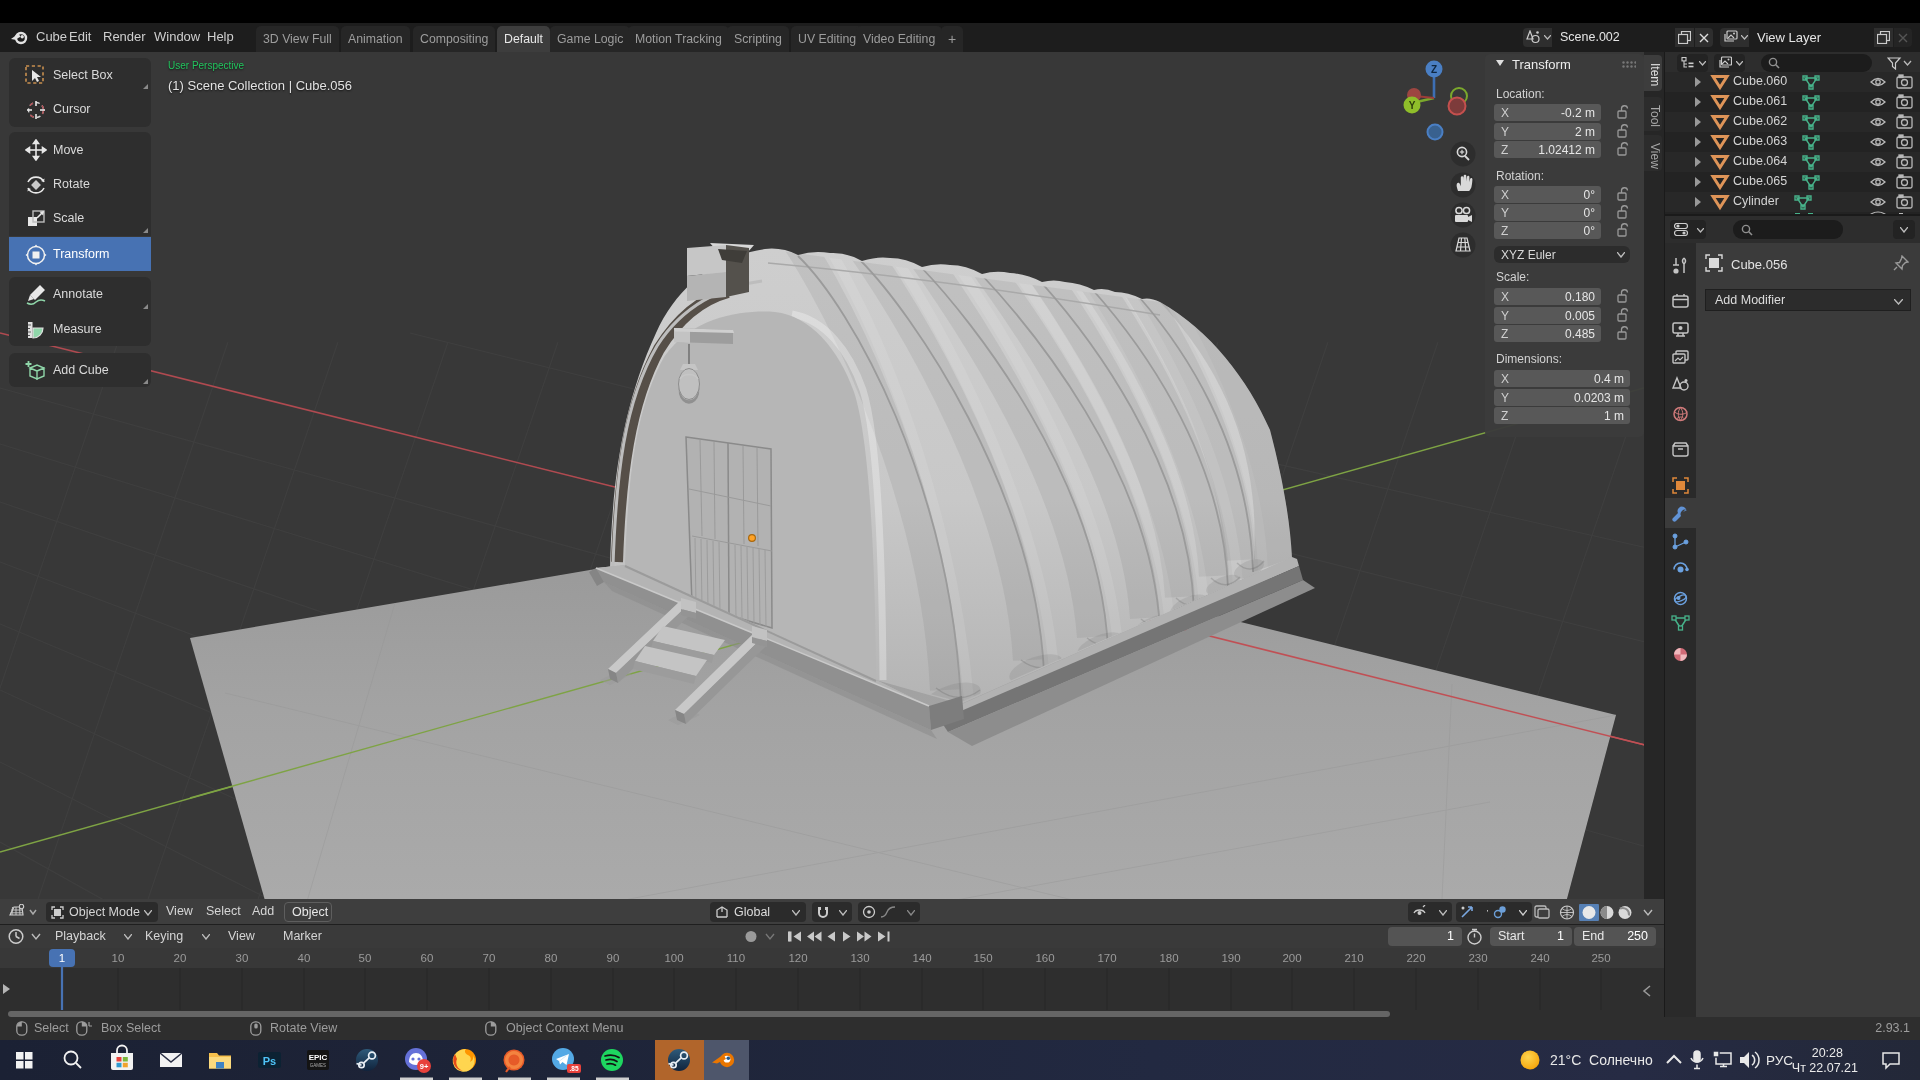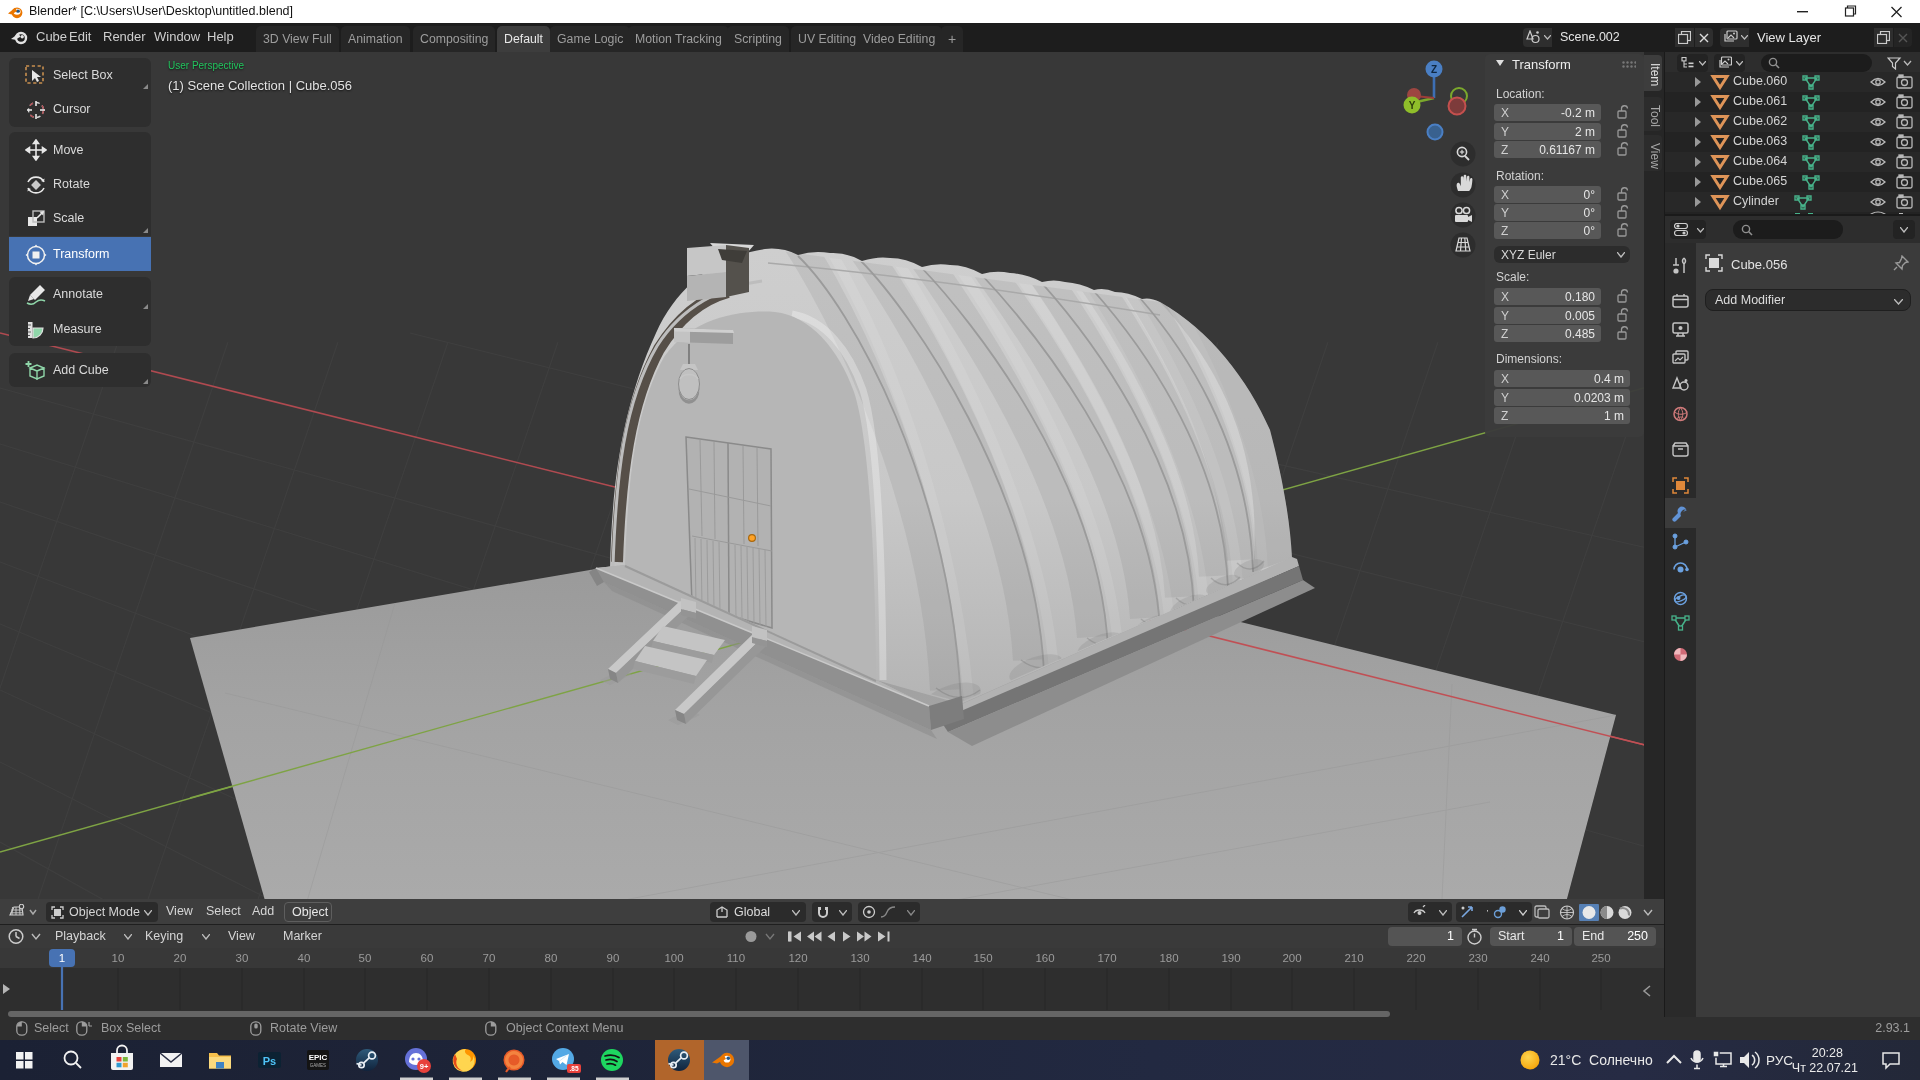--- a/index.html
+++ b/index.html
@@ -55,39 +55,20 @@
   svg { display:block; }
   text { font-family:"Liberation Sans", sans-serif; }
   #view3d{border-bottom:1px solid #1f1f1f}
   #outliner{border-bottom:2px solid #1a1a1a}
   .outsep{position:absolute;left:1664px;top:52px;width:1px;height:965px;background:#1a1a1a}
 </style>
 </head>
 <body>
 <div id="root">
 
-  <div class="abs" id="titlebar">
-    <svg class="abs" style="left:7px;top:3px" width="17" height="17" viewBox="0 0 17 17">
-      <circle cx="10" cy="9.8" r="5.4" fill="#ea7600"></circle>
-      <ellipse cx="10" cy="8.8" rx="3.6" ry="3" fill="#fff"></ellipse>
-      <ellipse cx="11" cy="8.2" rx="1.9" ry="1.6" fill="#265787"></ellipse>
-      <path d="M1,10.5 L8,4.8 L10.2,8.0 L4.5,11.6 Z" fill="#ea7600"></path>
-    </svg>
-    <div class="ttext">Blender* [C:\Users\User\Desktop\untitled.blend]</div>
-    <svg class="wbtn" style="left:1779px" width="47" height="23">
-        <rect x="18" y="11" width="11" height="1.4" fill="#222"></rect>
-      </svg>
-    <svg class="wbtn" style="left:1826px" width="47" height="23">
-        <rect x="19.5" y="8" width="8" height="8" fill="none" stroke="#222" stroke-width="1.2"></rect>
-        <path d="M21.5,8 v-2 h8 v8 h-2" fill="none" stroke="#222" stroke-width="1.2"></path>
-      </svg>
-    <svg class="wbtn" style="left:1873px" width="47" height="23">
-        <path d="M18.5,7 L28.5,17 M28.5,7 L18.5,17" stroke="#222" stroke-width="1.3"></path>
-      </svg>
-  </div>
 
   <div class="abs" id="topbar">
     <svg class="abs" style="left:9px;top:6px" width="20" height="17" viewBox="0 0 20 17">
       <circle cx="12" cy="9" r="5" fill="none" stroke="#e2e2e2" stroke-width="2.4"></circle>
       <circle cx="13.2" cy="7.8" r="1.7" fill="#e2e2e2"></circle>
       <path d="M2,10 L9.5,4.5 L11.5,7.8 L6,10.8 Z" fill="#e2e2e2"></path>
     </svg>
     <div class="menu" style="left:36px">Cube</div>
     <div class="menu" style="left:69px">Edit</div>
     <div class="menu" style="left:103px">Render</div>
@@ -537,21 +518,21 @@
       <div class="nfield" style="top:50px">
           <span class="ax">X</span>
           <span class="val">-0.2 m</span>
         </div>
       <div class="nfield" style="top:69px">
           <span class="ax">Y</span>
           <span class="val">2 m</span>
         </div>
       <div class="nfield" style="top:87px">
           <span class="ax">Z</span>
-          <span class="val">0.61167 m</span>
+          <span class="val">1.02412 m</span>
         </div>
       <div class="nlabel" style="top:115px">Rotation:</div>
       <div class="nfield" style="top:132px">
           <span class="ax">X</span>
           <span class="val">0°</span>
         </div>
       <div class="nfield" style="top:150px">
           <span class="ax">Y</span>
           <span class="val">0°</span>
         </div>
@@ -1138,21 +1119,21 @@
     </svg>
 
     <svg class="abs" style="left:40px;top:38px" width="18" height="18">
         <rect x="4" y="4" width="10" height="10" fill="#d9d9d9"></rect>
         <path d="M1,5 V1 h4 M13,1 h4 v4 M17,13 v4 h-4 M5,17 H1 v-4" fill="none" stroke="#d9d9d9" stroke-width="1.4"></path>
       </svg>
     <div class="abs" style="left:66px;top:41px;font-size:13px;color:#e2e2e2">Cube.056</div>
     <svg class="abs" style="left:228px;top:39px" width="16" height="16" viewBox="0 0 16 16">
         <path d="M9,1 l6,6 -2.5,0.5 -3,3 -0.5,3.5 -6,-6 3.5,-0.5 2,-4 Z M4,12 l-3,3" fill="none" stroke="#9a9a9a" stroke-width="1.4"></path>
       </svg>
-    <div class="abs" style="left:40px;top:73px;width:206px;height:22px;background:#2c2c2c;border:1px solid #1f1f1f;border-radius:8px">
+    <div class="abs" style="left:40px;top:73px;width:206px;height:22px;background:#2c2c2c;border:1px solid #1f1f1f;border-radius:0">
       <span class="abs" style="left:9px;top:3px;font-size:12.5px;color:#dcdcdc">Add Modifier</span>
       <svg class="abs" style="right:7px;top:9px" width="9" height="6">
           <path d="M0,0 L4.5,5 L9,0" fill="none" stroke="#bbb" stroke-width="1.4"></path>
         </svg>
     </div>
   </div>
 
   <div class="outsep"></div>
 
   <div class="abs" id="taskbar">

